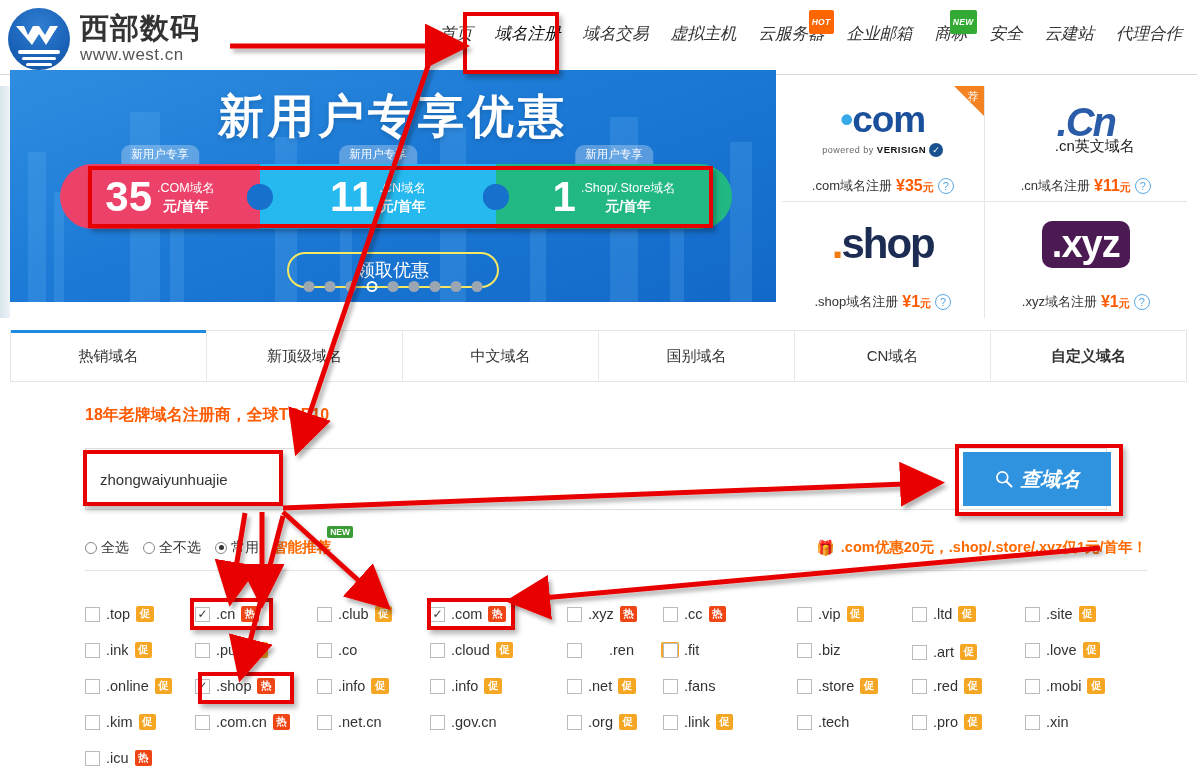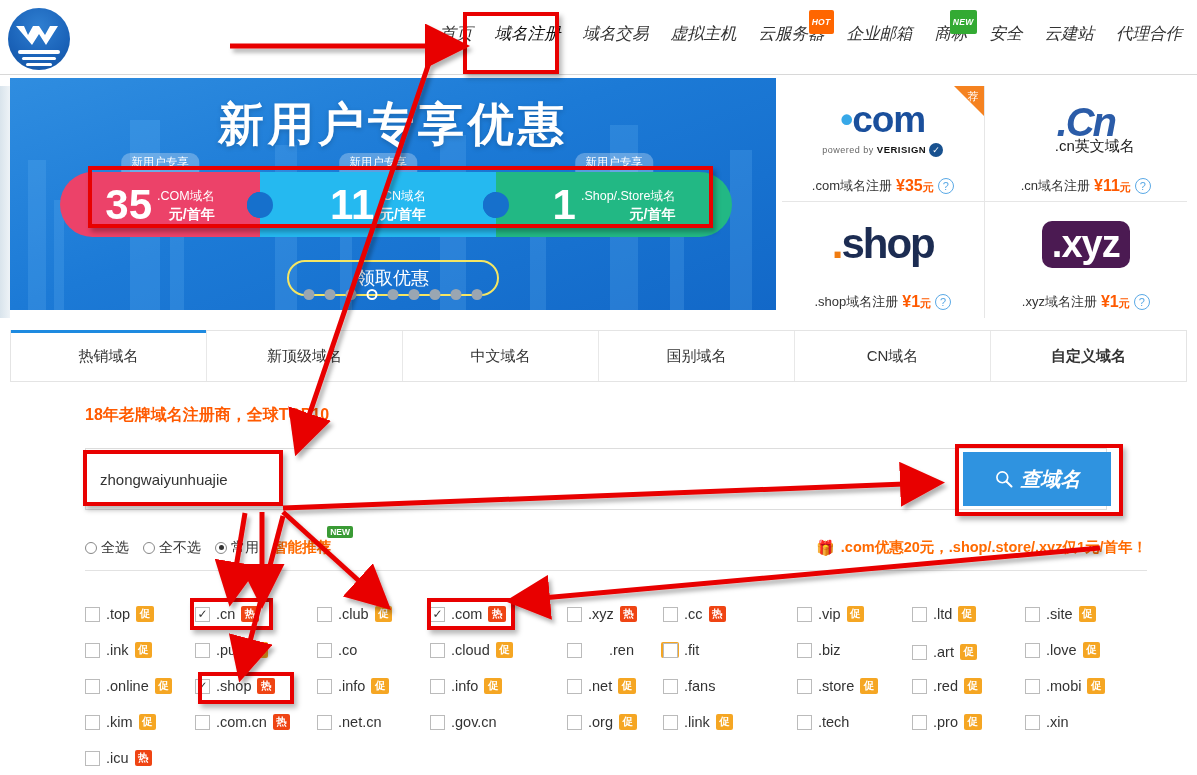--- a/index.html
+++ b/index.html
@@ -30,42 +30,42 @@
     white-space:nowrap; cursor:pointer; line-height:22px;font-style:italic; }
   .nav-item.active { color:#111; }
   .nav-badge { position:absolute; top:-12px; right:2px; font-size:8.5px; color:#fff;
     padding:1px 3px; border-radius:2px; font-weight:bold; letter-spacing:0.3px;
     font-family:"Liberation Sans", sans-serif; }
   .nav-badge.hot { background:#f60; }
   .nav-badge.new { background:#3a3; }
   .header-rule { position:absolute; left:0; top:74px; width:1197px; height:1px; background:#d8d8d8; }
 
   
-  .banner { position:absolute; left:10px; top:78px; width:766px; height:232px; overflow:hidden;
+  .banner { position:absolute; left:10px; top:70px; width:766px; height:232px; overflow:hidden;
     background: linear-gradient(160deg,#2f8de0 0%, #1c7ad6 45%, #1268c8 100%); }
   .sky-deco { position:absolute; inset:0; opacity:0.22; }
   .sky-deco i { position:absolute; bottom:0; background:#6ab7f5; display:block; }
   .banner-title { position:absolute; top:16px; left:0; width:100%; text-align:center;
     color:#fff; font-size:46px; font-weight:bold; letter-spacing:4px;
     text-shadow:0 2px 5px rgba(0,0,0,.18); }
   .cards { position:absolute; top:94px; left:50px; width:672px; height:65px; display:flex; }
   .pcard { position:relative; height:65px; display:flex; align-items:center; justify-content:center;
     color:#fff; }
   .pcard.c1 { width:200px; background:#ec4269; border-radius:34px 0 0 34px; }
   .pcard.c2 { width:236px; background:#25b9f0; }
   .pcard.c3 { width:236px; background:#22b884; border-radius:0 34px 34px 0; }
   .pcard .notch { position:absolute; top:50%; transform:translateY(-50%); width:26px; height:26px;
     background:#1670cc; border-radius:50%; }
   .pcard .notch.l { left:-13px; }
   .pcard .notch.r { right:-13px; }
   .ptag { position:absolute; top:-19px; left:50%; transform:translateX(-50%);
     background:rgba(255,255,255,.28); color:#fff; font-size:11.5px; padding:2px 10px;
     border-radius:9px 9px 0 0; white-space:nowrap; }
   .pnum { font-size:42px; font-weight:bold; line-height:1; }
-  .ptxt { margin-left:5px; text-align:right; line-height:1.15; }
+  .ptxt { margin-left:5px; text-align:center; line-height:1.15; }
   .ptxt .t1 { font-size:12.5px; }
   .ptxt .t2 { font-size:14px; font-weight:bold; }
   .cta { position:absolute; top:182px; left:50%; transform:translateX(-50%);
     width:212px; height:36px; border:2px solid #f5e663; border-radius:18px;
     color:#fff; font-size:18px; display:flex; align-items:center; justify-content:center;
     cursor:pointer; }
   .dots { position:absolute; bottom:10px; left:50%; transform:translateX(-50%);
     display:flex; gap:10px; }
   .dot { width:11px; height:11px; border-radius:50%; background:#9aa6b2; cursor:pointer; }
   .dot.on { background:transparent; border:2px solid #fff; width:11px; height:11px; }
@@ -162,20 +162,24 @@
   <div class="header">
     <div class="logo-wrap">
       <div class="logo-mark">
         <svg class="wv" viewBox="0 0 46 22">
           <polygon points="0,2 8,2 12,11 17,2 23,2 29,11 34,2 42,2 30,21 23,10 16,21" fill="#ffffff"></polygon>
         </svg>
         <div class="bar b1"></div>
           <div class="bar b2"></div>
           <div class="bar b3"></div>
       </div>
+      <div class="logo-text">
+        <div class="logo-cn">西部数码</div>
+        <div class="logo-en">www.west.cn</div>
+      </div>
     </div>
     <div class="nav" id="nav">
         <div class="nav-item"><span>首页</span></div>
         <div class="nav-item active"><span>域名注册</span></div>
         <div class="nav-item"><span>域名交易</span></div>
         <div class="nav-item"><span>虚拟主机</span></div>
         <div class="nav-item"><span>云服务器</span><span class="nav-badge hot">HOT</span></div>
         <div class="nav-item"><span>企业邮箱</span></div>
         <div class="nav-item"><span>商标</span><span class="nav-badge new">NEW</span></div>
         <div class="nav-item"><span>安全</span></div>

